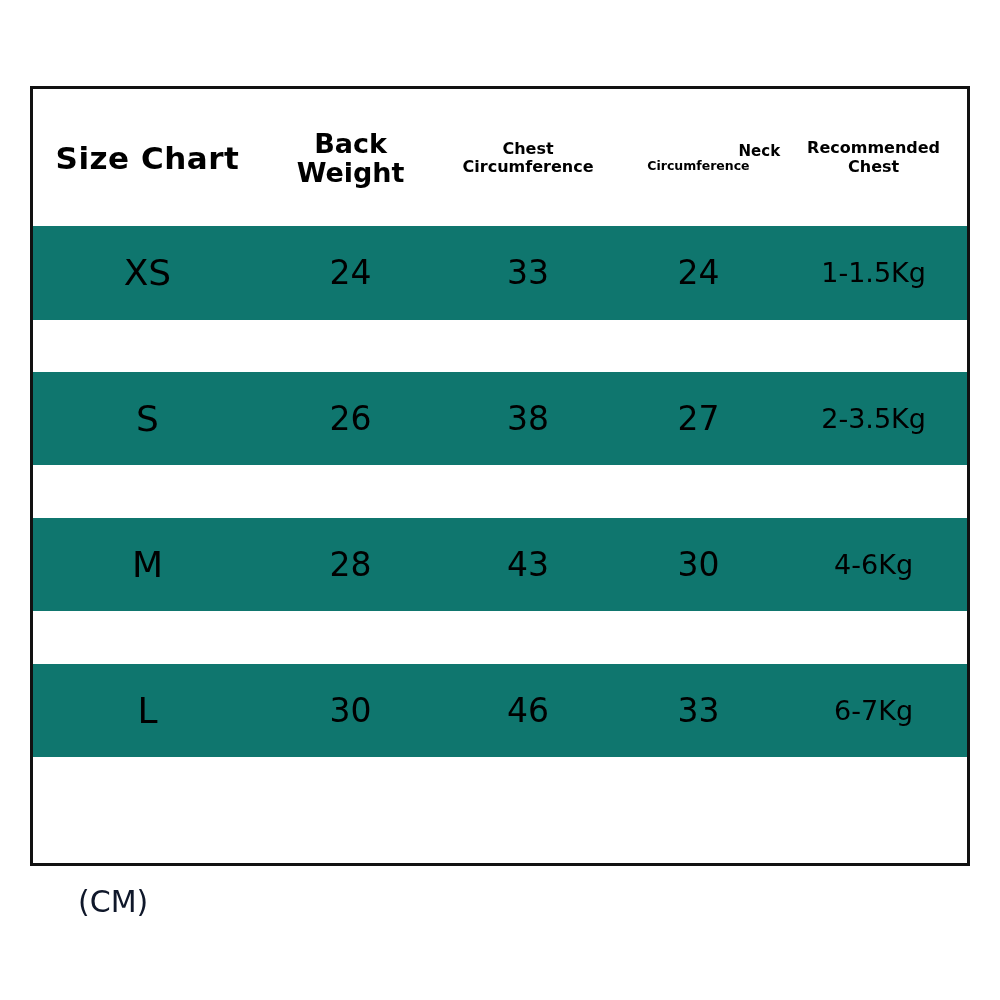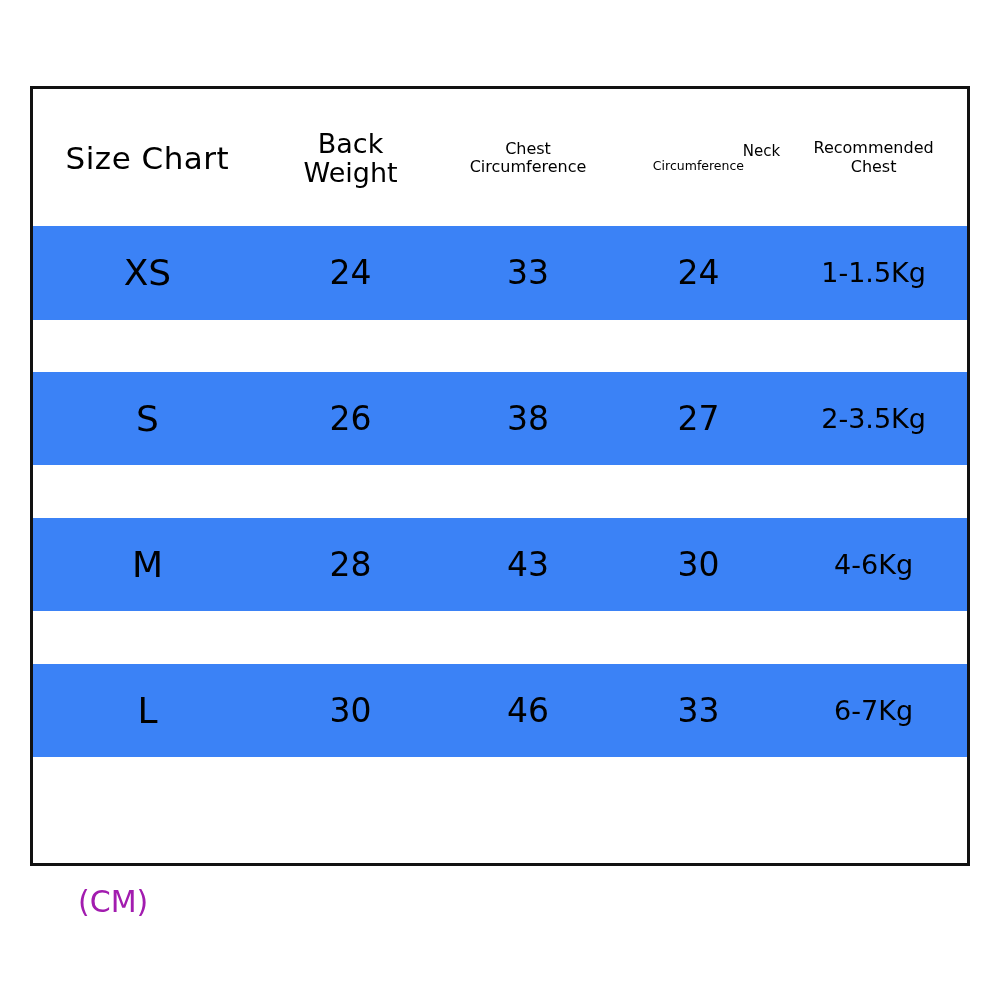--- a/index.html
+++ b/index.html
@@ -50,21 +50,21 @@
   
   .col-size  { width: 24.5%; }
   .col-back  { width: 19.0%; }
   .col-chest { width: 19.0%; }
   .col-neck  { width: 17.5%; }
   .col-weight{ width: 20.0%; }
 
   
   tr.header-row { height: 130px; }
   tr.header-row td {
-    font-weight: normal;
+    font-weight: bold;
   }
   .h-size {
     font-size: 31px;
     letter-spacing: 0.5px;
   }
   .h-back {
     font-size: 27px;
     line-height: 1.08;
   }
   .h-chest {
@@ -81,39 +81,39 @@
     line-height: 1.1;
   }
   .h-weight {
     font-size: 16px;
     line-height: 1.15;
   }
 
   
   tr.data-row { height: 88px; }
   tr.spacer-row { height: 50px; }
-  tr.data-row td { background: #3b82f6; }
+  tr.data-row td { background: #0f766e; }
   tr.spacer-row td { background: #ffffff; }
 
   .cell-label {
     font-size: 36px;
   }
   .cell-num {
     font-size: 33px;
   }
   .cell-weight {
     font-size: 27px;
   }
 
   .unit-note {
     position: absolute;
     left: 78px;
     top: 884px;
     font-size: 30px;
-    color: #a21caf;
+    color: #0f172a;
   }
 </style>
 </head>
 <body>
 
 <div class="page">
 
   <div class="chart-frame">
     <table class="size-table">
       <colgroup>

